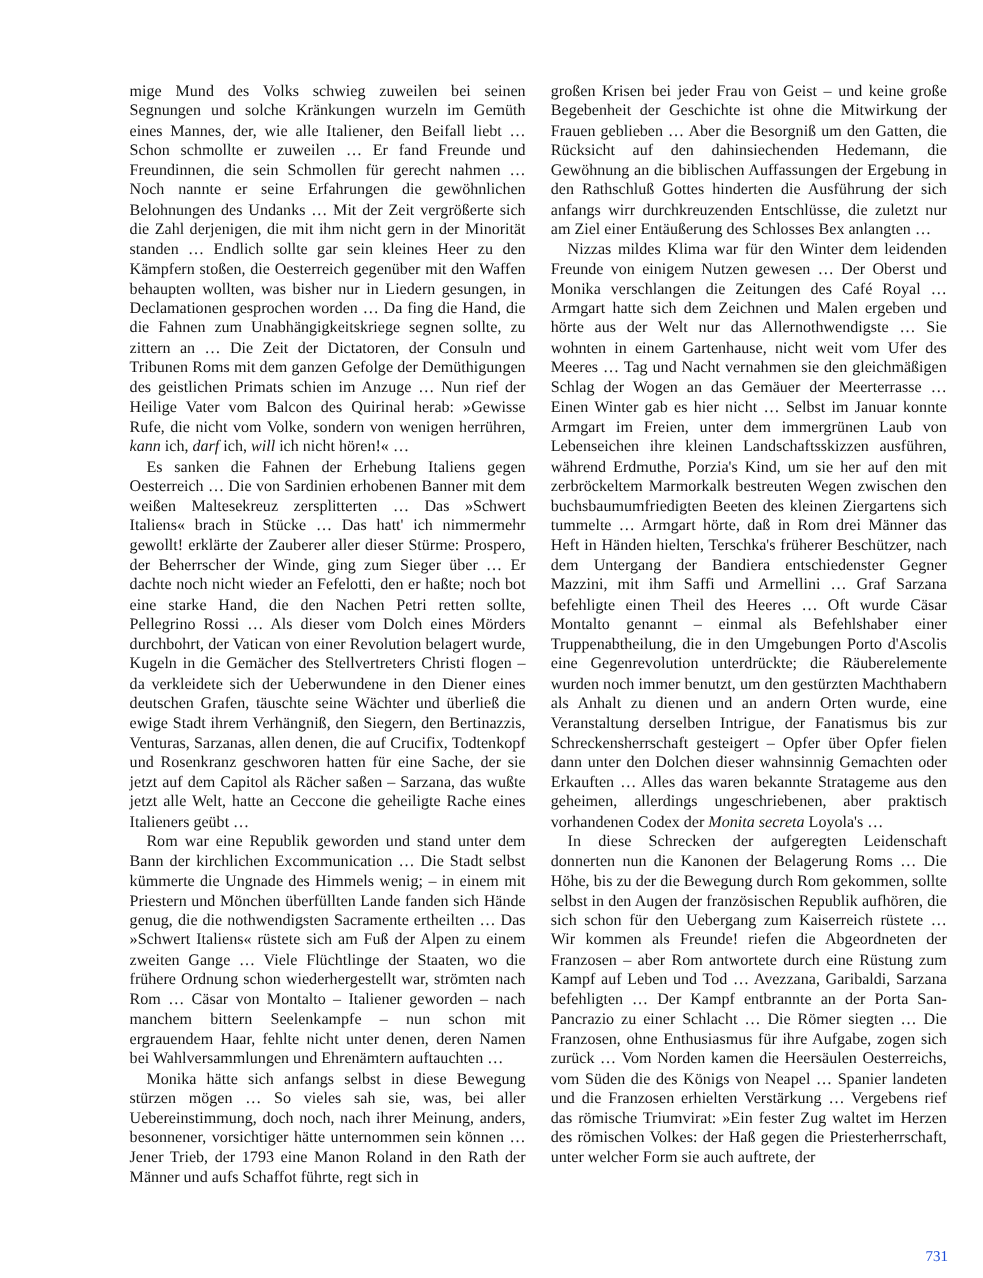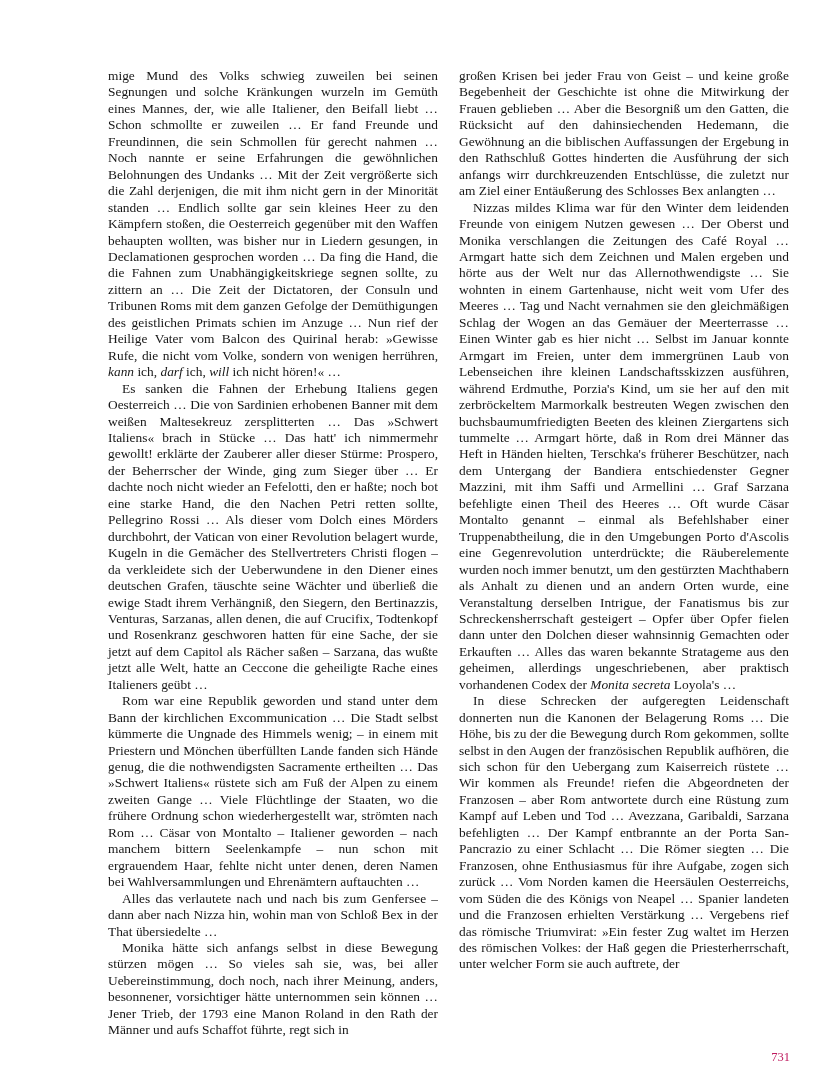--- a/index.html
+++ b/index.html
@@ -39,36 +39,35 @@
   }
   .column p.indent {
     text-indent: 14px;
   }
   .em {
     font-style: italic;
   }
   .page-number {
     position: absolute;
     right: 29px;
-    bottom: 0;
+    bottom: 10px;
     font-size: 12.5px;
-    color: #be185d;
+    color: #1d4ed8;
     margin-left: 20px;
   }
 </style>
 </head>
 <body>
 
 <div class="page">
   <div class="text-columns">
     <div class="column">
         <p class=""><span>mige Mund des Volks schwieg zuweilen bei seinen Segnungen und solche Kränkungen wurzeln im Gemüth eines Mannes, der, wie alle Italiener, den Beifall liebt … Schon schmollte er zuweilen … Er fand Freunde und Freundinnen, die sein Schmollen für gerecht nahmen … Noch nannte er seine Erfahrungen die gewöhnlichen Belohnungen des Undanks … Mit der Zeit vergrößerte sich die Zahl derjenigen, die mit ihm nicht gern in der Minorität standen … Endlich sollte gar sein kleines Heer zu den Kämpfern stoßen, die Oesterreich gegenüber mit den Waffen behaupten wollten, was bisher nur in Liedern gesungen, in Declamationen gesprochen worden … Da fing die Hand, die die Fahnen zum Unabhängigkeitskriege segnen sollte, zu zittern an … Die Zeit der Dictatoren, der Consuln und Tribunen Roms mit dem ganzen Gefolge der Demüthigungen des geistlichen Primats schien im Anzuge … Nun rief der Heilige Vater vom Balcon des Quirinal herab: »Gewisse Rufe, die nicht vom Volke, sondern von wenigen herrühren, </span><span class="em">kann</span><span> ich, </span><span class="em">darf</span><span> ich, </span><span class="em">will</span><span> ich nicht hören!« …</span></p>
         <p class="indent"><span>Es sanken die Fahnen der Erhebung Italiens gegen Oesterreich … Die von Sardinien erhobenen Banner mit dem weißen Maltesekreuz zersplitterten … Das »Schwert Italiens« brach in Stücke … Das hatt' ich nimmermehr gewollt! erklärte der Zauberer aller dieser Stürme: Prospero, der Beherrscher der Winde, ging zum Sieger über … Er dachte noch nicht wieder an Fefelotti, den er haßte; noch bot eine starke Hand, die den Nachen Petri retten sollte, Pellegrino Rossi … Als dieser vom Dolch eines Mörders durchbohrt, der Vatican von einer Revolution belagert wurde, Kugeln in die Gemächer des Stellvertreters Christi flogen – da verkleidete sich der Ueberwundene in den Diener eines deutschen Grafen, täuschte seine Wächter und überließ die ewige Stadt ihrem Verhängniß, den Siegern, den Bertinazzis, Venturas, Sarzanas, allen denen, die auf Crucifix, Todtenkopf und Rosenkranz geschworen hatten für eine Sache, der sie jetzt auf dem Capitol als Rächer saßen – Sarzana, das wußte jetzt alle Welt, hatte an Ceccone die geheiligte Rache eines Italieners geübt …</span></p>
         <p class="indent"><span>Rom war eine Republik geworden und stand unter dem Bann der kirchlichen Excommunication … Die Stadt selbst kümmerte die Ungnade des Himmels wenig; – in einem mit Priestern und Mönchen überfüllten Lande fanden sich Hände genug, die die nothwendigsten Sacramente ertheilten … Das »Schwert Italiens« rüstete sich am Fuß der Alpen zu einem zweiten Gange … Viele Flüchtlinge der Staaten, wo die frühere Ordnung schon wiederhergestellt war, strömten nach Rom … Cäsar von Montalto – Italiener geworden – nach manchem bittern Seelenkampfe – nun schon mit ergrauendem Haar, fehlte nicht unter denen, deren Namen bei Wahlversammlungen und Ehrenämtern auftauchten …</span></p>
-        <p class="indent"><span>Alles das verlautete nach und nach bis zum Genfersee – dann aber nach Nizza hin, wohin man von Schloß Bex in der That übersiedelte …</span></p>
         <p class="indent"><span>Monika hätte sich anfangs selbst in diese Bewegung stürzen mögen … So vieles sah sie, was, bei aller Uebereinstimmung, doch noch, nach ihrer Meinung, anders, besonnener, vorsichtiger hätte unternommen sein können … Jener Trieb, der 1793 eine Manon Roland in den Rath der Männer und aufs Schaffot führte, regt sich in</span></p>
       </div>
     <div class="column">
         <p class=""><span>großen Krisen bei jeder Frau von Geist – und keine große Begebenheit der Geschichte ist ohne die Mitwirkung der Frauen geblieben … Aber die Besorgniß um den Gatten, die Rücksicht auf den dahinsiechenden Hedemann, die Gewöhnung an die biblischen Auffassungen der Ergebung in den Rathschluß Gottes hinderten die Ausführung der sich anfangs wirr durchkreuzenden Entschlüsse, die zuletzt nur am Ziel einer Entäußerung des Schlosses Bex anlangten …</span></p>
         <p class="indent"><span>Nizzas mildes Klima war für den Winter dem leidenden Freunde von einigem Nutzen gewesen … Der Oberst und Monika verschlangen die Zeitungen des Café Royal … Armgart hatte sich dem Zeichnen und Malen ergeben und hörte aus der Welt nur das Allernothwendigste … Sie wohnten in einem Gartenhause, nicht weit vom Ufer des Meeres … Tag und Nacht vernahmen sie den gleichmäßigen Schlag der Wogen an das Gemäuer der Meerterrasse … Einen Winter gab es hier nicht … Selbst im Januar konnte Armgart im Freien, unter dem immergrünen Laub von Lebenseichen ihre kleinen Landschaftsskizzen ausführen, während Erdmuthe, Porzia's Kind, um sie her auf den mit zerbröckeltem Marmorkalk bestreuten Wegen zwischen den buchsbaumumfriedigten Beeten des kleinen Ziergartens sich tummelte … Armgart hörte, daß in Rom drei Männer das Heft in Händen hielten, Terschka's früherer Beschützer, nach dem Untergang der Bandiera entschiedenster Gegner Mazzini, mit ihm Saffi und Armellini … Graf Sarzana befehligte einen Theil des Heeres … Oft wurde Cäsar Montalto genannt – einmal als Befehlshaber einer Truppenabtheilung, die in den Umgebungen Porto d'Ascolis eine Gegenrevolution unterdrückte; die Räuberelemente wurden noch immer benutzt, um den gestürzten Machthabern als Anhalt zu dienen und an andern Orten wurde, eine Veranstaltung derselben Intrigue, der Fanatismus bis zur Schreckensherrschaft gesteigert – Opfer über Opfer fielen dann unter den Dolchen dieser wahnsinnig Gemachten oder Erkauften … Alles das waren bekannte Stratageme aus den geheimen, allerdings ungeschriebenen, aber praktisch vorhandenen Codex der </span><span class="em">Monita secreta</span><span> Loyola's …</span></p>
         <p class="indent"><span>In diese Schrecken der aufgeregten Leidenschaft donnerten nun die Kanonen der Belagerung Roms … Die Höhe, bis zu der die Bewegung durch Rom gekommen, sollte selbst in den Augen der französischen Republik aufhören, die sich schon für den Uebergang zum Kaiserreich rüstete … Wir kommen als Freunde! riefen die Abgeordneten der Franzosen – aber Rom antwortete durch eine Rüstung zum Kampf auf Leben und Tod … Avezzana, Garibaldi, Sarzana befehligten … Der Kampf entbrannte an der Porta San-Pancrazio zu einer Schlacht … Die Römer siegten … Die Franzosen, ohne Enthusiasmus für ihre Aufgabe, zogen sich zurück … Vom Norden kamen die Heersäulen Oesterreichs, vom Süden die des Königs von Neapel … Spanier landeten und die Franzosen erhielten Verstärkung … Vergebens rief das römische Triumvirat: »Ein fester Zug waltet im Herzen des römischen Volkes: der Haß gegen die Priesterherrschaft, unter welcher Form sie auch auftrete, der</span></p>
       </div>
   </div>
   <div class="page-number">731</div>
 </div>

